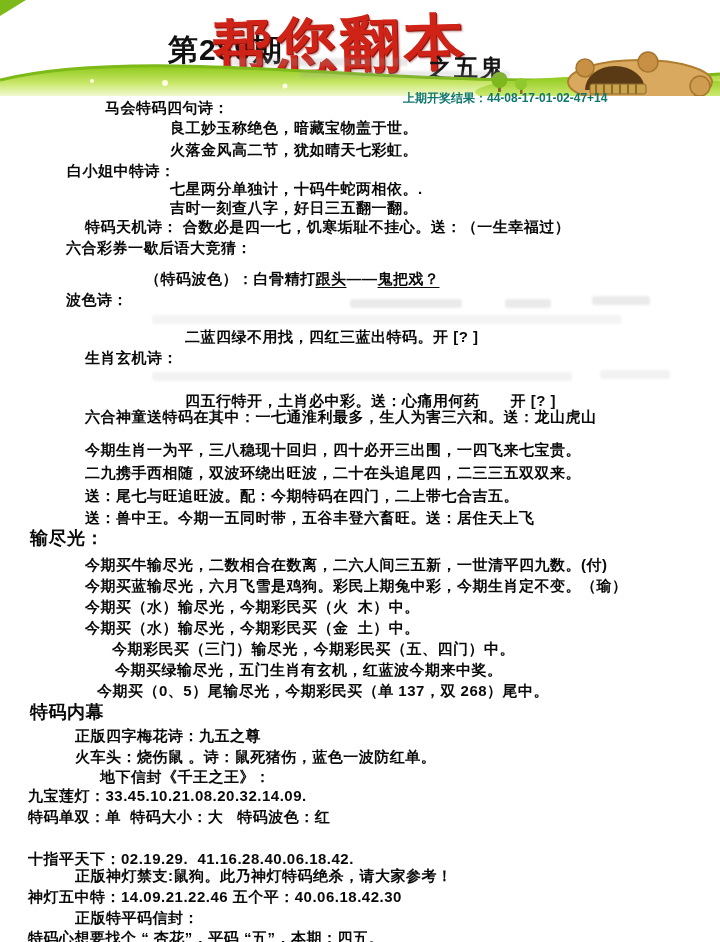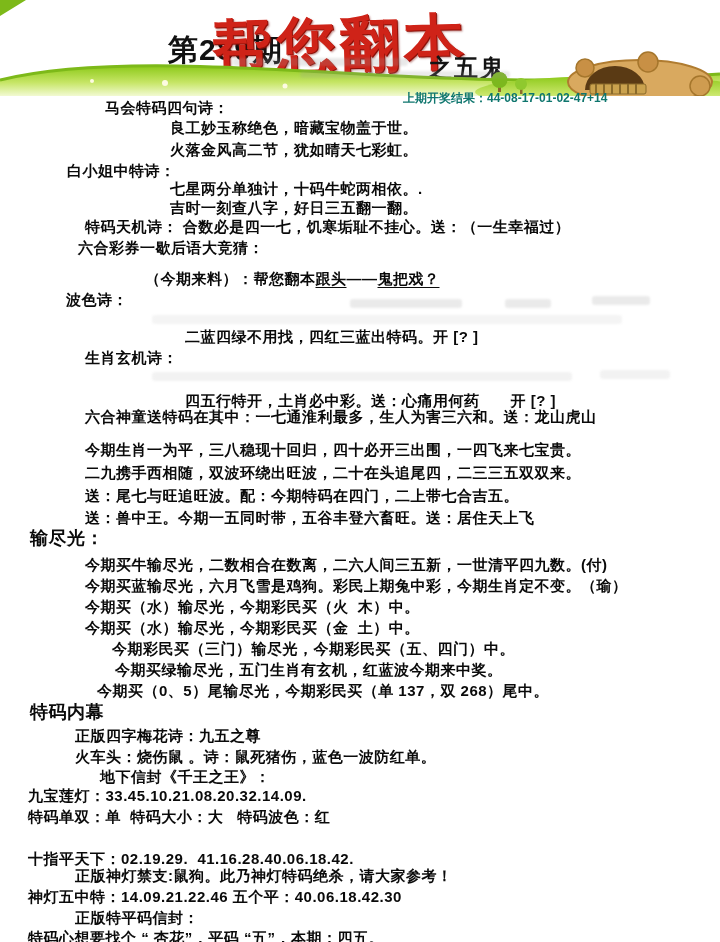--- a/index.html
+++ b/index.html
@@ -107,22 +107,22 @@
 <div class="result-line"><span>上期开奖结果：</span><span>44-08-17-01-02-47+14</span></div>
 
 <div id="content">
     <div class="line" style="left: 105px; top: 88px;">马会特码四句诗：</div>
     <div class="line" style="left: 170px; top: 108px;">良工妙玉称绝色，暗藏宝物盖于世。</div>
     <div class="line" style="left: 170px; top: 130px;">火落金风高二节，犹如晴天七彩虹。</div>
     <div class="line" style="left: 67px; top: 151px;">白小姐中特诗：</div>
     <div class="line" style="left: 170px; top: 169px;">七星两分单独计，十码牛蛇两相依。.</div>
     <div class="line" style="left: 170px; top: 188px;">吉时一刻查八字，好日三五翻一翻。</div>
     <div class="line" style="left: 85px; top: 207px;">特码天机诗： 合数必是四一七，饥寒垢耻不挂心。送：（一生幸福过）</div>
-    <div class="line" style="left: 66px; top: 228px; margin-left: 12px;">六合彩券一歇后语大竞猜：</div>
-    <div class="line" style="left: 145px; top: 259px;"><span>（今期来料）：帮您翻本</span><span class="u">跟头</span><span>——</span><span class="u">鬼把戏？</span></div>
+    <div class="line" style="left: 66px; top: 228px;">六合彩券一歇后语大竞猜：</div>
+    <div class="line" style="left: 145px; top: 259px;"><span>（特码波色）：白骨精打</span><span class="u">跟头</span><span>——</span><span class="u">鬼把戏？</span></div>
     <div class="line" style="left: 66px; top: 280px;">波色诗：</div>
     <div class="line" style="left: 185px; top: 317px;">二蓝四绿不用找，四红三蓝出特码。开 [? ]</div>
     <div class="line" style="left: 85px; top: 338px;">生肖玄机诗：</div>
     <div class="line" style="left: 185px; top: 381px;">四五行特开，土肖必中彩。送：心痛用何药　　开 [? ]</div>
     <div class="line" style="left: 85px; top: 397px;">六合神童送特码在其中：一七通淮利最多，生人为害三六和。送：龙山虎山</div>
     <div class="line" style="left: 85px; top: 430px;">今期生肖一为平，三八稳现十回归，四十必开三出围，一四飞来七宝贵。</div>
     <div class="line" style="left: 85px; top: 453px;">二九携手西相随，双波环绕出旺波，二十在头追尾四，二三三五双双来。</div>
     <div class="line" style="left: 85px; top: 476px;">送：尾七与旺追旺波。配：今期特码在四门，二上带七合吉五。</div>
     <div class="line" style="left: 85px; top: 498px;">送：兽中王。今期一五同时带，五谷丰登六畜旺。送：居住天上飞</div>
     <div class="line" style="left: 30px; top: 517px; font-size: 18px;">输尽光：</div>

